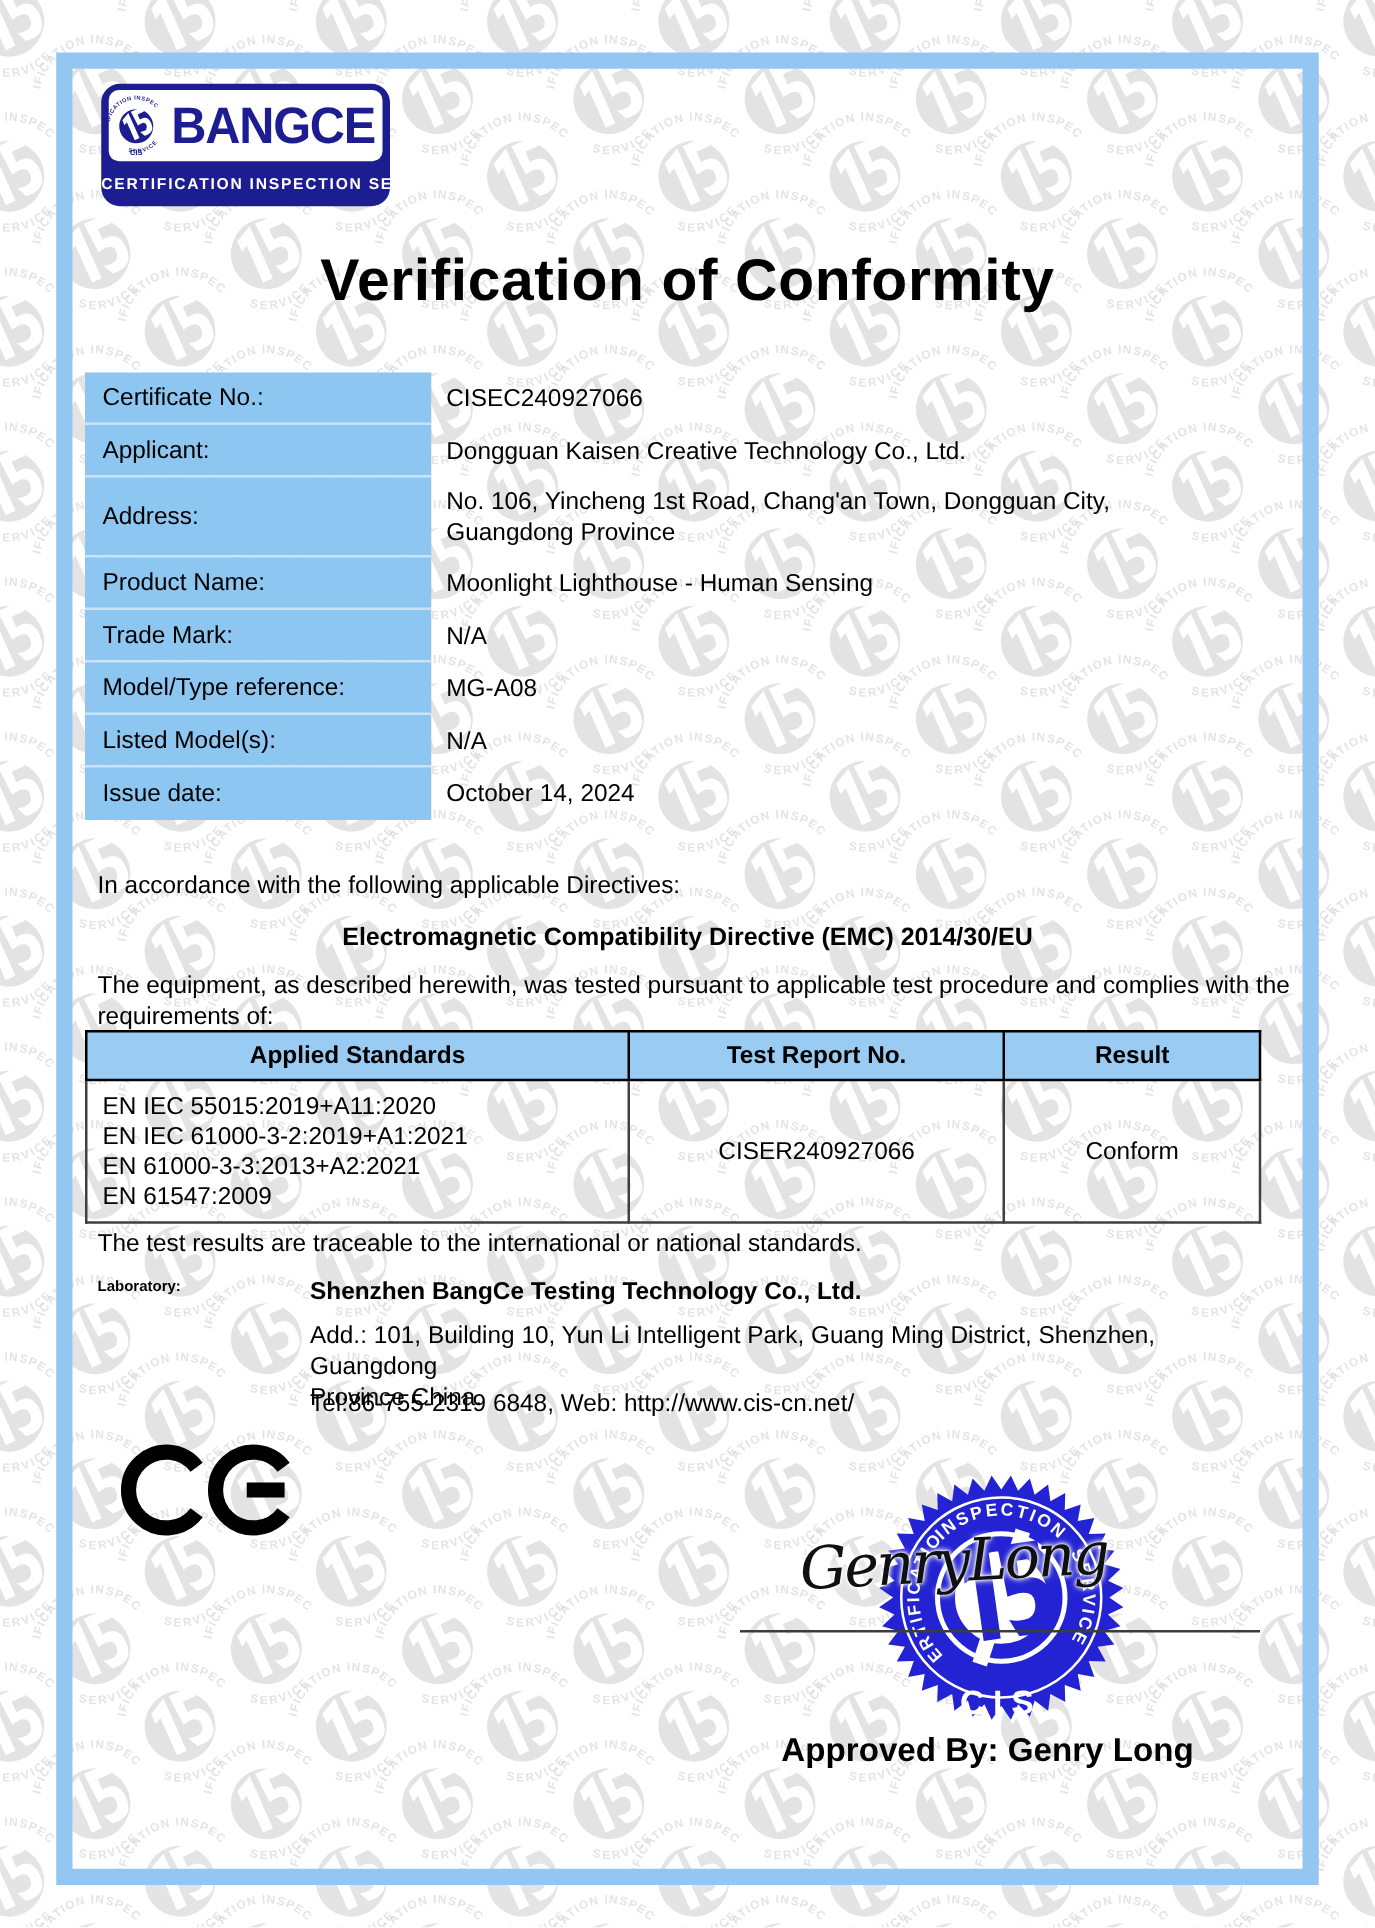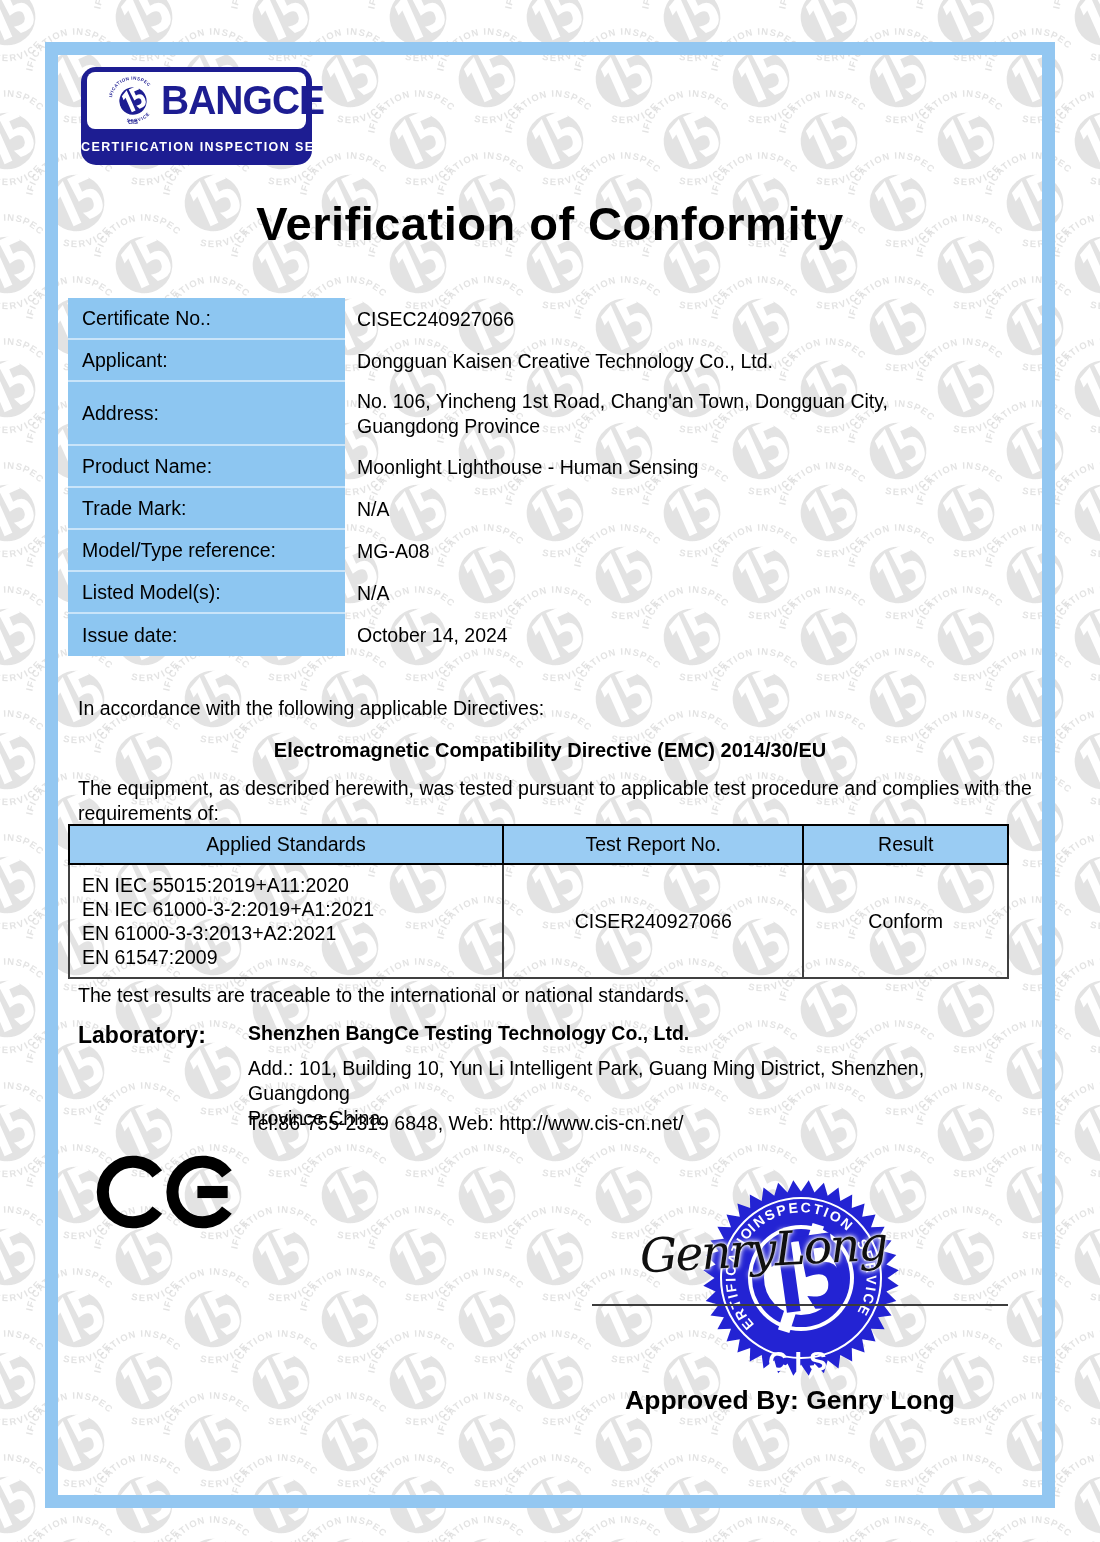--- a/index.html
+++ b/index.html
@@ -13,21 +13,21 @@
   
   .frame{
     position:absolute;left:45px;top:42px;width:1010px;height:1466px;
     border:13px solid var(--frame-blue,#93c7f1);box-sizing:border-box;z-index:3;pointer-events:none;
   }
   .content{position:absolute;inset:0;z-index:2;}
   
   .logo{position:absolute;left:81px;top:67px;width:231px;height:98px;
     background:var(--brand-navy,#1d1d92);border-radius:15px;}
   .logo-inner{position:absolute;left:6px;top:5px;width:219px;height:57px;background:#fff;
-    border-radius:8px;display:flex;align-items:center;padding:2px 21px;box-sizing:border-box;gap:3px;}
+    border-radius:8px;display:flex;align-items:center;padding:2px 21px;box-sizing:border-box;gap:3px;justify-content:center;}
   .logo-brand{font-size:41px;font-weight:bold;color:var(--brand-navy,#1d1d92);
     letter-spacing:-1px;transform:scaleX(.95);transform-origin:left center;white-space:nowrap;}
   .logo-tagline{position:absolute;bottom:11px;left:0;width:100%;text-align:center;color:#fff;
     font-size:12.5px;font-weight:bold;letter-spacing:1.4px;white-space:nowrap;}
   .emblem{width:50px;height:50px;color:var(--brand-navy,#1d1d92);flex:0 0 auto;}
   
   .title{position:absolute;left:0;right:0;top:196px;text-align:center;
     font-size:47px;font-weight:bold;letter-spacing:.5px;}
   
   .info{position:absolute;left:68px;top:298px;width:940px;font-size:19.5px;}
@@ -38,29 +38,29 @@
   .info-row:last-child .info-label{border-bottom:none;}
   .info-value{flex:1;box-sizing:border-box;padding:0 0 0 12px;display:flex;align-items:center;
     min-height:42px;white-space:pre-line;line-height:25px;}
   .info-row.tall .info-label,.info-row.tall .info-value{min-height:64px;}
   
   .line-intro{position:absolute;left:78px;top:697px;font-size:19.5px;}
   .directive{position:absolute;left:0;right:0;top:739px;text-align:center;font-weight:bold;font-size:20px;}
   .compliance{position:absolute;left:78px;top:776px;width:958px;font-size:19.5px;line-height:25px;}
   
   .stable{position:absolute;left:68px;top:824px;width:941px;border-collapse:collapse;font-size:19.5px;}
-  .stable th{background:var(--header-blue,#9accf3);border:2px solid #000;font-weight:normal;
+  .stable th{background:var(--header-blue,#9accf3);border:2px solid #000;font-weight:bold;
     padding:7px 4px;text-align:center;}
   .stable td{border:2px solid #404040;padding:8px 6px;vertical-align:middle;}
   .std-cell{padding:8px 6px 8px 12px !important;}
   .std-line{line-height:24px;}
   .td-center{text-align:center;}
   
   .trace{position:absolute;left:78px;top:984px;font-size:19.5px;}
-  .lab-label{position:absolute;left:78px;top:1022px;font-size:23px;font-weight:bold;}
+  .lab-label{position:absolute;left:78px;top:1022px;font-size:12px;font-weight:bold;}
   .lab-name{position:absolute;left:248px;top:1022px;font-size:19.5px;font-weight:bold;}
   .lab-address{position:absolute;left:248px;top:1056px;width:770px;font-size:19.5px;
     line-height:25px;white-space:pre-line;}
   .lab-contact{position:absolute;left:248px;top:1112px;font-size:19.5px;}
   
   .ce{position:absolute;left:96px;top:1142px;width:140px;height:100px;}
   
   .seal{position:absolute;left:695px;top:1172px;width:212px;height:212px;z-index:2;}
   .sig-line{position:absolute;left:592px;top:1304px;width:416px;border-top:2px solid #3c3c3c;z-index:4;}
   .approved{position:absolute;left:570px;top:1385px;width:440px;text-align:center;

